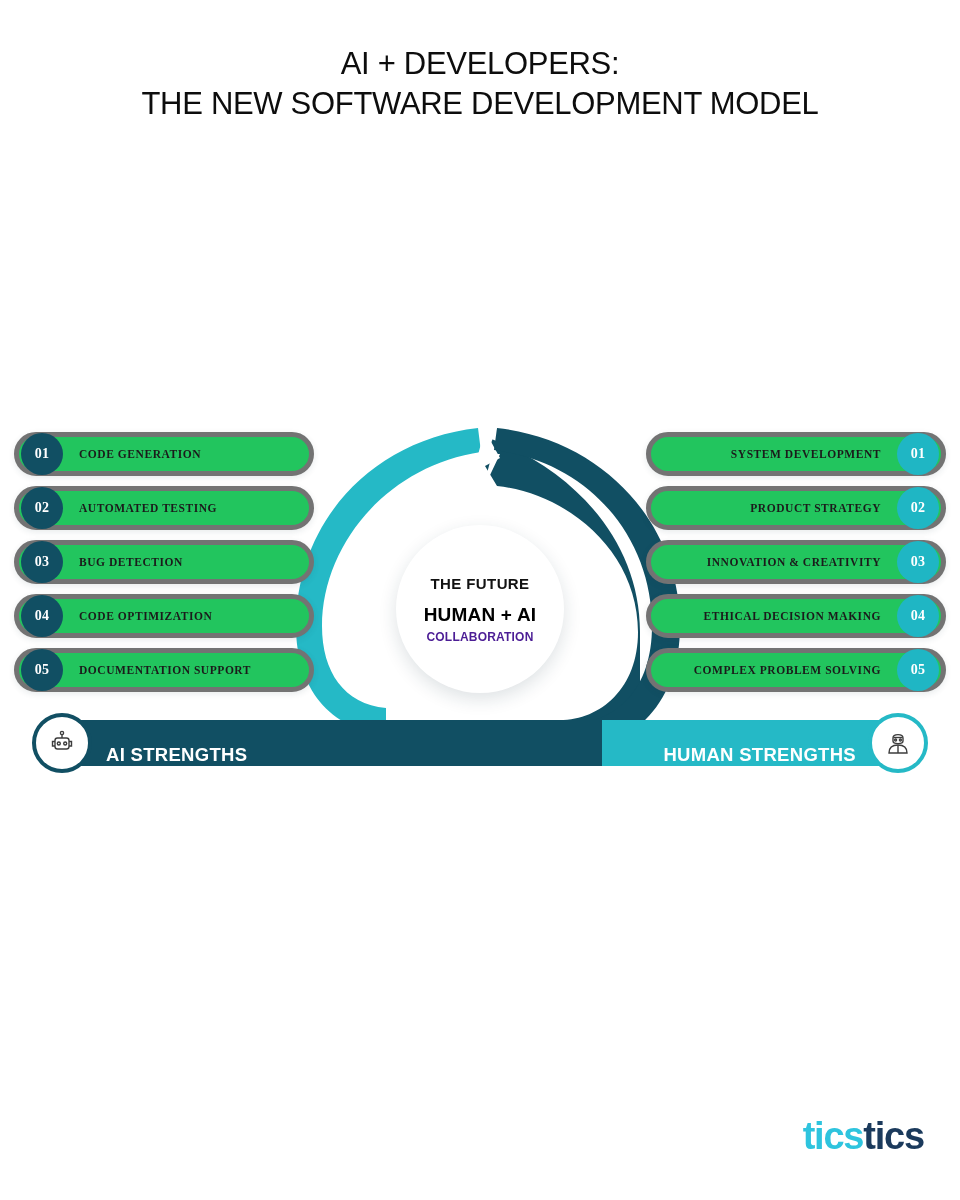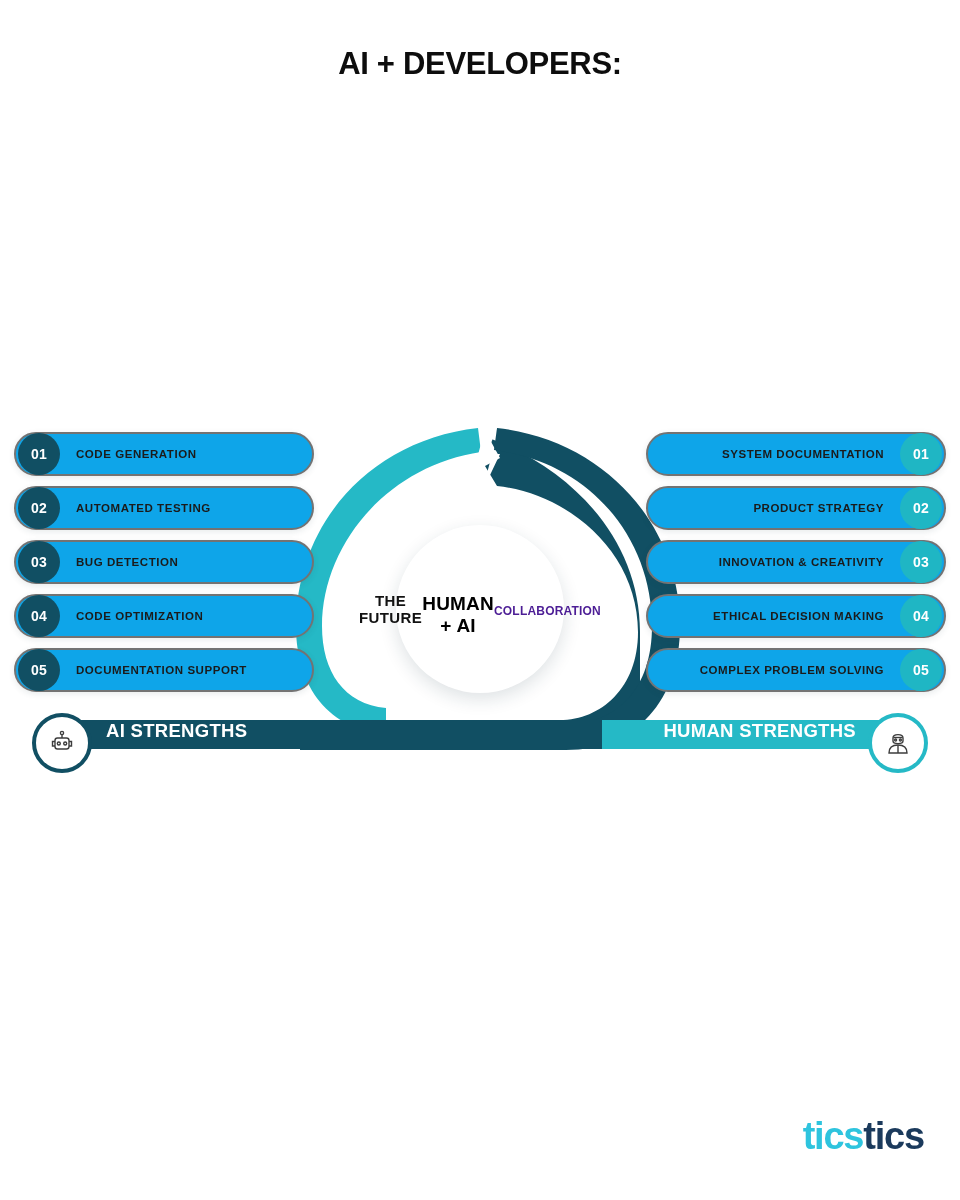--- a/index.html
+++ b/index.html
@@ -11,21 +11,21 @@
     overflow:hidden;
     -webkit-font-smoothing:antialiased;
   }
 
   
   .title{
     position:absolute;
     left:0;top:44px;width:960px;
     text-align:center;
     color:#0d0d0d;
-    font-weight:bold;
+    font-weight:normal;
     font-size:31px;
     line-height:40px;
     letter-spacing:-0.3px;
   }
   .title .l2{display:block;font-size:31px;}
 
   
   .stage{
     position:absolute;
     left:0;top:420px;
@@ -40,45 +40,47 @@
 
   
   .hub{
     position:absolute;
     left:396px;top:105px;
     width:168px;height:168px;
     border-radius:50%;
     background:#ffffff;
     box-shadow:0 6px 18px rgba(20,50,65,.14);
     display:flex;
+    flex-direction:column;
     align-items:center;
     justify-content:center;
     text-align:center;
     z-index:4;
   }
   .hub-l1{font-size:15px;font-weight:bold;color:#121212;letter-spacing:.4px;}
   .hub-l2{font-size:19px;font-weight:bold;color:#000;letter-spacing:.2px;margin-top:12px;}
   .hub-l3{font-size:12px;font-weight:bold;color:#4c1d95;letter-spacing:.2px;margin-top:4px;}
 
   
   .col{position:absolute;top:12px;width:300px;z-index:5;}
   .col-left{left:14px;}
   .col-right{left:646px;}
 
   .pill{
     position:relative;
     height:44px;
     margin-bottom:10px;
-    background:#0ea5e9;
-    border:2px solid #737373;
+    background:#22c55e;
+    border:5px solid #737373;
     border-radius:22px;
     box-shadow:0 2px 6px rgba(25,55,70,.10);
     display:flex;
     align-items:center;
     box-sizing:border-box;
+    font-family:Liberation Serif, serif;
   }
   .col-left .pill{padding-left:60px;padding-right:14px;justify-content:flex-start;}
   .col-right .pill{padding-right:60px;padding-left:14px;justify-content:flex-end;}
 
   .pill-label{
     font-size:11.5px;
     font-weight:bold;
     color:#1b1b1b;
     letter-spacing:.55px;
     white-space:nowrap;
@@ -94,23 +96,23 @@
     color:#ffffff;
     font-size:14px;font-weight:bold;
     letter-spacing:.3px;
   }
   .badge-dark{background:#114f63;left:2px;}
   .badge-cyan{background:#1fb6c4;right:2px;}
 
   
   .banner{
     position:absolute;
-    height:29px;
+    height:46px;
     display:flex;
-    align-items:flex-start;
+    align-items:flex-end;
     z-index:6;
   }
   .banner-ai{
     left:46px;top:720px;width:580px;
     background:#114f63;
     border-radius:4px 0 0 4px;
     justify-content:flex-start;
     padding-left:60px;
     box-sizing:border-box;
   }
@@ -151,20 +153,21 @@
     letter-spacing:-1.2px;
   }
   .logo .a{color:#2ec4de;}
   .logo .b{color:#1b3a5c;}
 </style>
 </head>
 <body>
 
 <div class="title">
   <span>AI + DEVELOPERS:</span>
+  <span class="l2">THE NEW SOFTWARE DEVELOPMENT MODEL</span>
 </div>
 
 <div class="stage">
 
   <svg class="ring-svg" viewBox="0 0 960 360">
 
     <path fill="#114f63" d="M 489 18
              L 500 38 L 485 46 L 497 66
              C 570 74 638 133 638 212
              C 638 268 601 300 560 300
@@ -216,21 +219,21 @@
       <span class="pill-label">CODE OPTIMIZATION</span>
     </div>
     <div class="pill">
       <span class="badge badge-dark">05</span>
       <span class="pill-label">DOCUMENTATION SUPPORT</span>
     </div>
   </div>
 
   <div class="col col-right">
     <div class="pill">
-      <span class="pill-label">SYSTEM DOCUMENTATION</span>
+      <span class="pill-label">SYSTEM DEVELOPMENT</span>
       <span class="badge badge-cyan">01</span>
     </div>
     <div class="pill">
       <span class="pill-label">PRODUCT STRATEGY</span>
       <span class="badge badge-cyan">02</span>
     </div>
     <div class="pill">
       <span class="pill-label">INNOVATION &amp; CREATIVITY</span>
       <span class="badge badge-cyan">03</span>
     </div>

